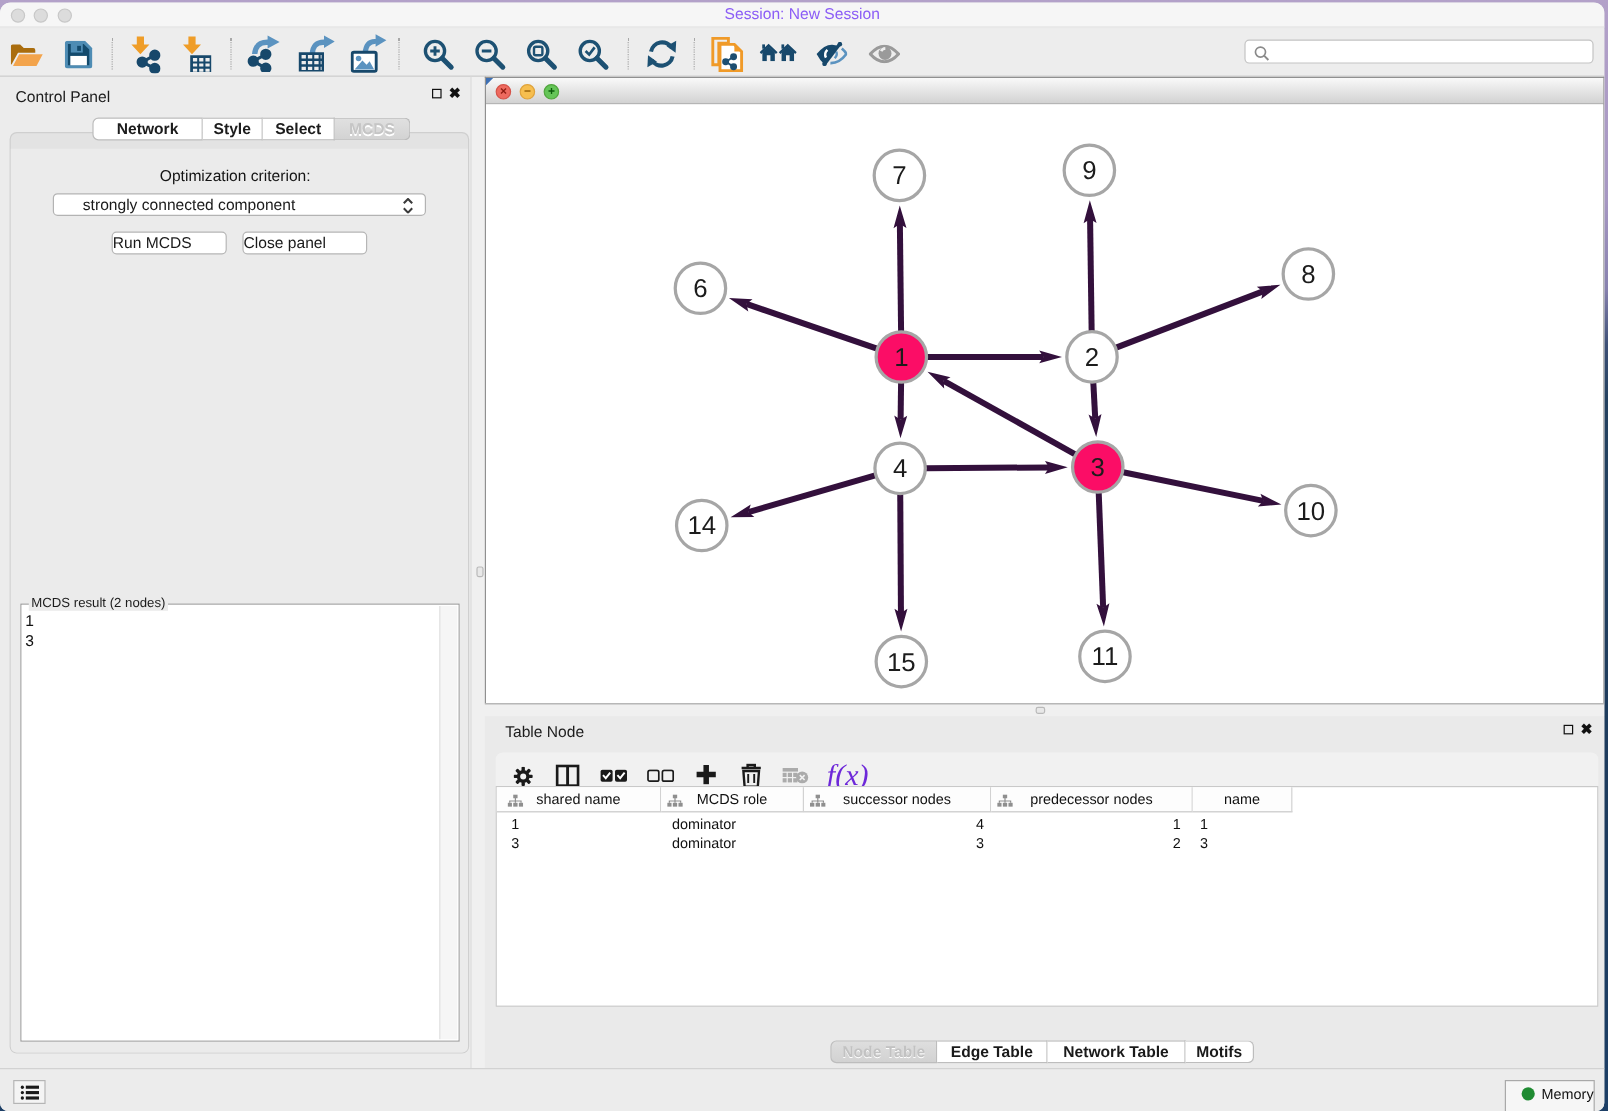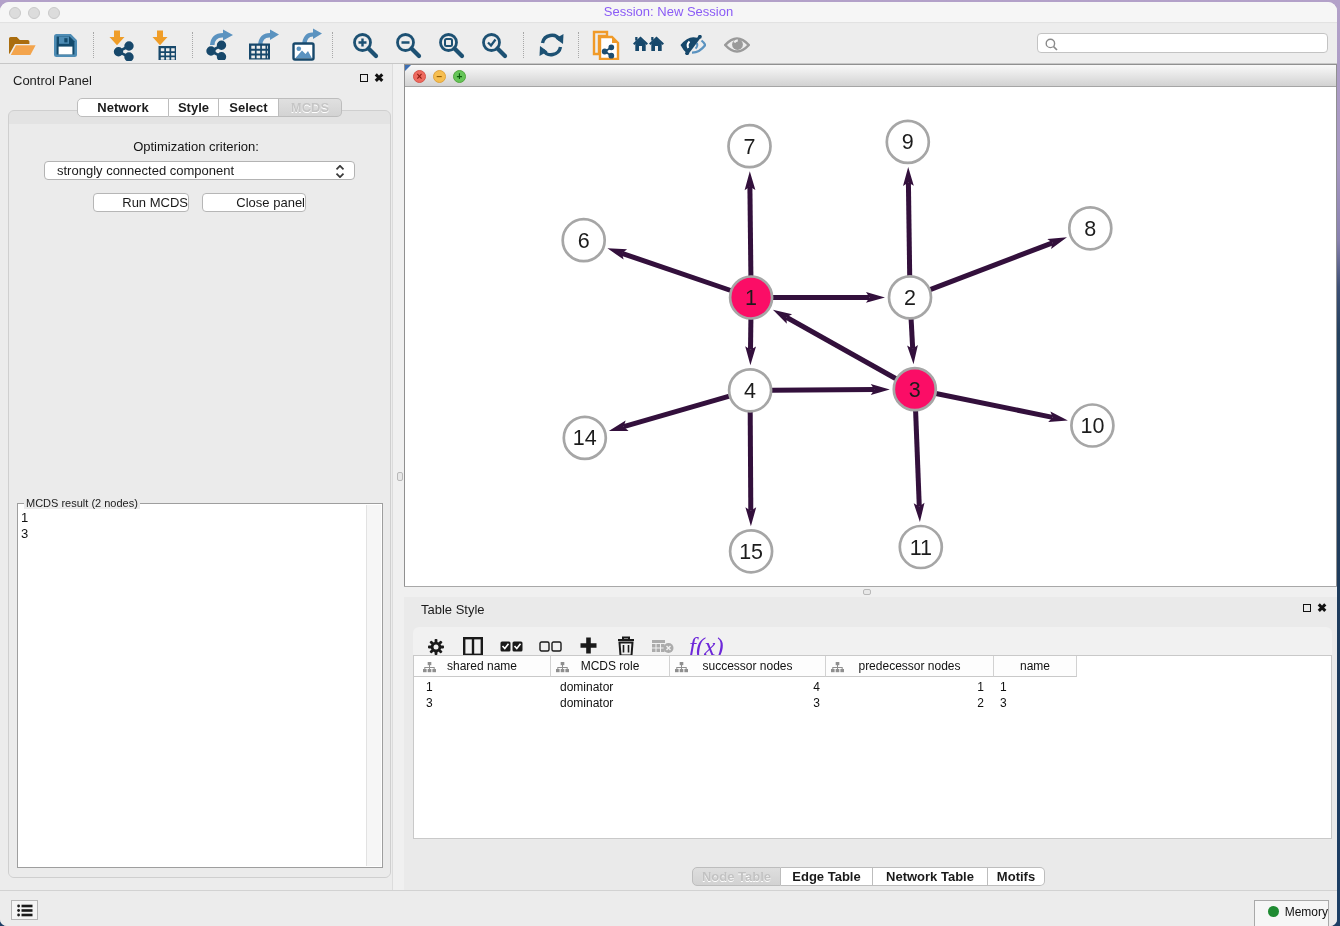--- a/index.html
+++ b/index.html
@@ -27,23 +27,23 @@
 .tabrow{position:absolute;top:34px;left:77px;height:19px;display:flex;z-index:5}
 .tab{height:19px;line-height:18px;font-size:13px;font-weight:600;color:#1c1c1c;text-align:center;
  background:#fff;border:1px solid #bdbdbd;border-left:none;padding:0}
 .tab.first{border-left:1px solid #bdbdbd;border-radius:5px 0 0 5px}
 .tab.sel{background:linear-gradient(#e0e0e0,#d3d3d3);color:#c5c5c5;text-shadow:0 1px 0 #fff;
  border-radius:0 5px 5px 0}
 .tcontent{position:absolute;left:8px;top:46px;width:383px;height:768px;background:#e3e3e3;
  border:1px solid #cfcfcf;border-radius:6px}
 .tinner{position:absolute;left:0px;top:13px;width:381px;height:753px;background:#ebebeb;border-radius:0 0 5px 5px}
 .combo{position:absolute;left:44px;top:97px;width:311px;height:19px;background:#fff;
- border:1px solid #b3b3b3;border-radius:4px;font-size:13px;color:#1a1a1a;line-height:17px;padding-left:12px}
+ border:1px solid #b3b3b3;border-radius:4px;font-size:13px;color:#1a1a1a;line-height:17px;padding-left:24px}
 .btn{position:absolute;top:129px;height:19px;background:#fff;border:1px solid #b6b6b6;border-radius:4px;
- font-size:13px;color:#1a1a1a;text-align:right;line-height:17px}
+ font-size:13px;color:#1a1a1a;text-align:left;line-height:17px}
 .groupbox{position:absolute;left:17px;top:439px;width:366px;height:365px;border:1px solid #9e9e9e}
 .gtitle{position:absolute;left:6px;top:-7px;background:#ebebeb;font-size:11px;color:#1c1c1c;padding:0 2px}
 .tarea{position:absolute;left:0px;top:0px;width:364px;height:363px;background:#fff;
  font-size:13px;color:#111;padding:6px 0 0 3px;line-height:16px}
 .sbtrack{position:absolute;right:1px;top:1px;width:15px;height:361px;background:#f6f6f6;border-left:1px solid #e2e2e2}
 
 .vsplit{position:absolute;left:392px;top:62px;width:12px;height:828px;background:#f0f0f0;border-left:1px solid #dcdcdc}
 .hsplit{position:absolute;left:404px;top:584px;width:933px;height:11px;background:#f0f0f0;border-top:1px solid #a8a8a8}
 .grip{position:absolute;background:#e8e8e8;border:1px solid #b9b9b9;border-radius:2px}
 
@@ -299,21 +299,21 @@
 <circle cx="515.8" cy="460.0" r="21" fill="#ffffff" stroke="#a6a6a6" stroke-width="2.7"></circle>
 <text x="515.8" y="467.5" font-size="21.5" fill="#1c1c1c" text-anchor="middle" font-family="Liberation Sans, sans-serif">11</text>
   </svg>
  </div>
 </div>
 <div class="hsplit">
       <div class="grip" style="left:459px;top:2px;width:8px;height:6px"></div>
     </div>
 
 <div class="tpanel">
- <div class="ptitle" style="position:absolute;left:17px;top:5px">Table Style</div>
+ <div class="ptitle" style="position:absolute;left:17px;top:5px">Table Node</div>
  <div class="sqbtn" style="left:899px;top:7px"></div>
  <div class="xbtn" style="left:913px;top:4px">✖</div>
  <div class="ttoolbar">
   <svg style="position:absolute;left:15px;top:12px" width="16" height="16" viewBox="0 0 16 16">
    <g fill="#1a1a1a">
             <circle cx="8" cy="8" r="5.3"></circle>
    <rect x="6.6" y="0" width="2.8" height="3.6" rx="0.8"></rect>
    <rect x="6.6" y="0" width="2.8" height="3.6" rx="0.8" transform="rotate(45 8 8)"></rect>
    <rect x="6.6" y="0" width="2.8" height="3.6" rx="0.8" transform="rotate(90 8 8)"></rect>
    <rect x="6.6" y="0" width="2.8" height="3.6" rx="0.8" transform="rotate(135 8 8)"></rect>

